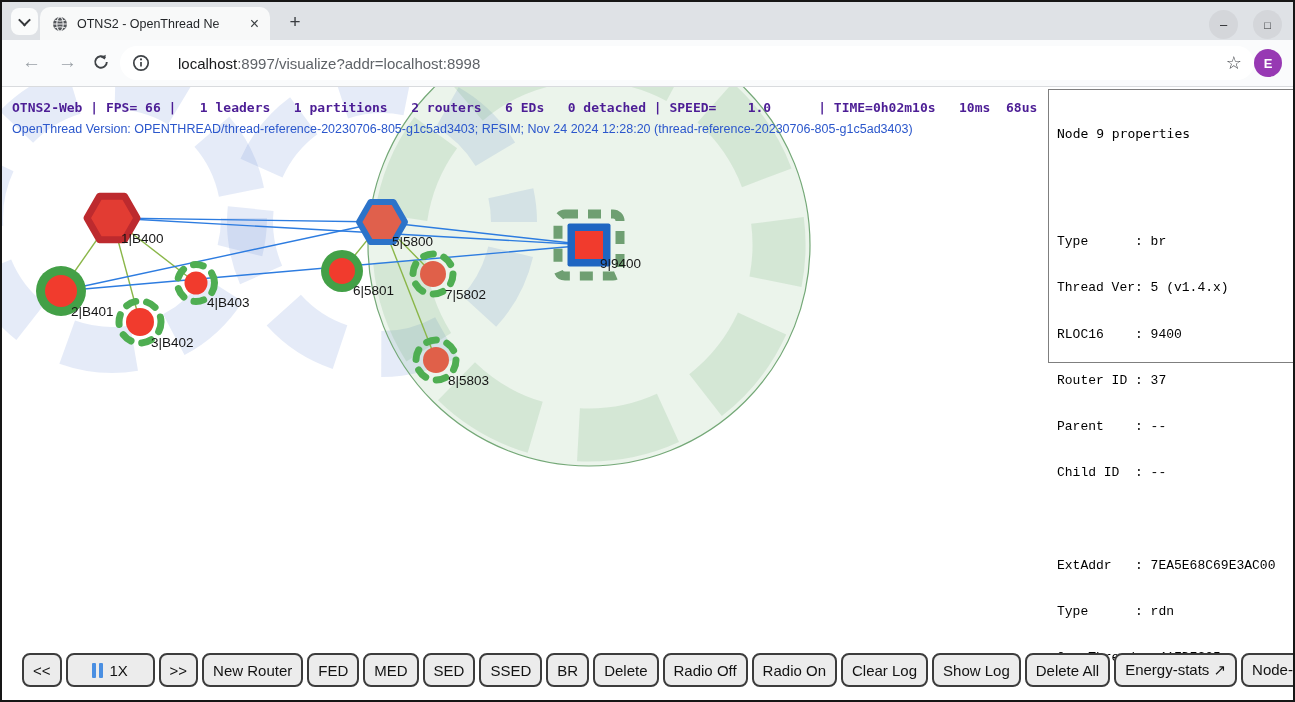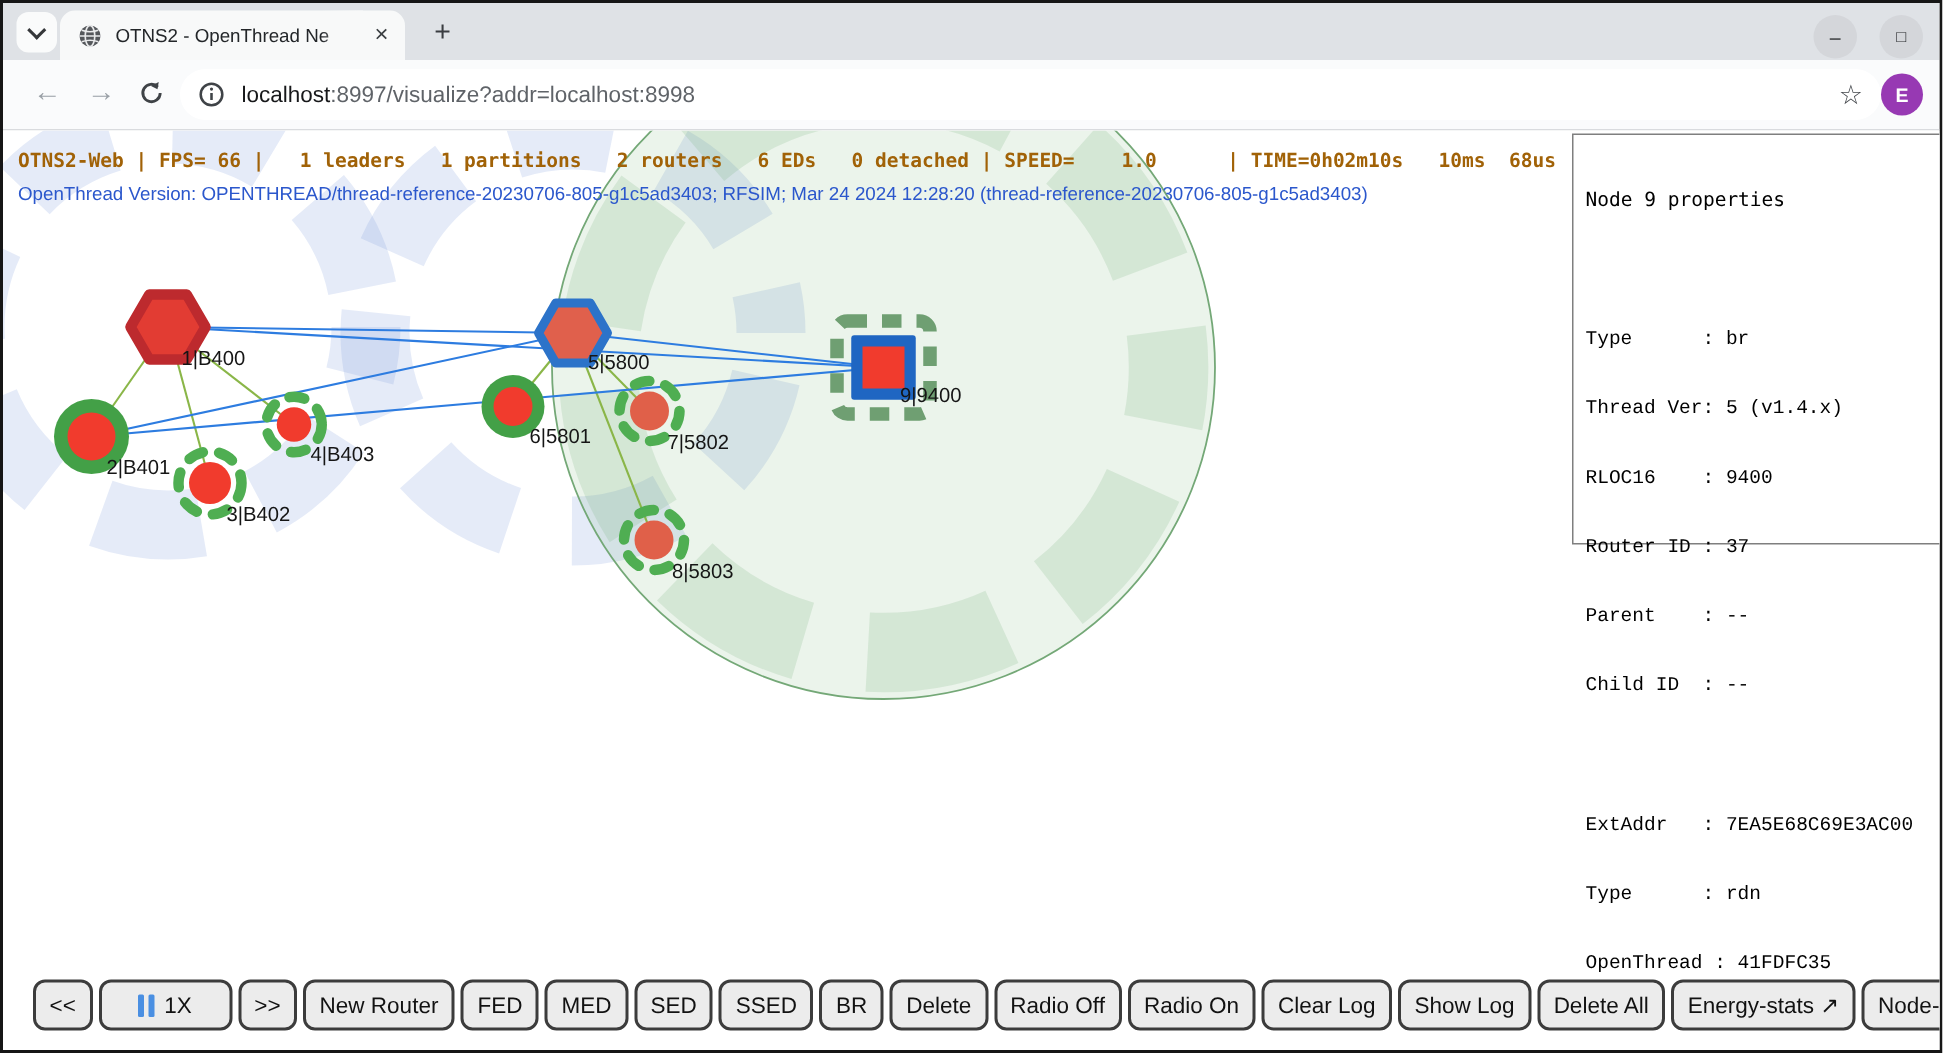--- a/index.html
+++ b/index.html
@@ -19,36 +19,36 @@
   .win-min { right:55px; }
   .win-max { right:11px; font-size:11px; }
 
   
   .addressbar { position:absolute; left:0; top:38px; width:100%; height:47px; background:#fafbfc; border-bottom:1px solid #d9dbde; }
   .nav-ic { position:absolute; top:11px; font-size:19px; color:#9aa0a6; }
   .nav-back { left:20px; }
   .nav-fwd { left:56px; }
   .nav-reload { left:90px; top:13px; }
   .omnibox { position:absolute; left:118px; top:6px; width:1134px; height:34px; background:#ffffff; border-radius:17px; display:flex; align-items:center; padding:0 12px; }
-  .url-text { font-size:15px; margin-left:11px; white-space:nowrap; }
+  .url-text { font-size:15px; margin-left:28px; white-space:nowrap; }
   .url-host { color:#17181a; }
   .url-rest { color:#5f6368; }
   .star { margin-left:auto; font-size:18px; color:#44474c; }
   .avatar { position:absolute; right:11px; top:9px; width:28px; height:28px; border-radius:50%; background:#9739b3; color:#fff; font-size:13px; font-weight:bold; display:flex; align-items:center; justify-content:center; }
 
   
   .canvas { position:absolute; left:0; top:85px; width:1295px; height:617px; background:#fff; overflow:hidden; }
   #net-svg { position:absolute; left:0; top:0; }
-  .status1 { position:absolute; left:10px; top:13px; font:bold 13px "DejaVu Sans Mono", monospace; color:#a16207; white-space:pre; z-index:3; }
+  .status1 { position:absolute; left:10px; top:13px; font:bold 13px "DejaVu Sans Mono", monospace; color:#4c1d95; white-space:pre; z-index:3; }
   .status2 { position:absolute; left:10px; top:35px; font:12.5px "Liberation Sans", sans-serif; color:#2b57cc; white-space:pre; z-index:3; }
 
   
   .props { position:absolute; left:1046px; top:2px; width:248px; height:274px; background:#fff; border:1px solid #7f7f7f; padding:5px 0 0 8px; font:13px/15.4px "DejaVu Sans Mono", monospace; color:#000; white-space:pre; z-index:4; }
   .prop-line { height:15.4px;font-family:Liberation Mono, monospace; }
-  .props-title { height:15.4px; margin-bottom:0; }
+  .props-title { height:15.4px; margin-bottom:16px; }
 
   
   .toolbar { position:absolute; left:20px; top:566px; display:flex; gap:4px; z-index:5; }
   .tbtn { height:34px; background:#ececec; border:2px solid #3c3c3c; border-radius:8px; display:flex; align-items:center; justify-content:center; padding:0 9px; font-size:15px; color:#121212; white-space:nowrap; }
   .tbtn-speed { width:89px; justify-content:flex-start; padding-left:24px; }
   .pause-icon { display:flex; gap:3px; margin-right:7px; }
   .pause-icon span { display:block; width:4px; height:15px; background:#4a8fe2; border-radius:1px; }
 </style>
 </head>
 <body>
@@ -152,21 +152,21 @@
         <text x="446" y="298" font-size="13.5" font-family="&quot;Liberation Sans&quot;, sans-serif" fill="#151515">8|5803</text>
         <g transform="translate(587,158)">
           <rect x="-31" y="-31" width="62" height="62" rx="7" fill="none" stroke="#6f9f72" stroke-width="9" stroke-dasharray="13 10"></rect>
           <rect x="-21.5" y="-21.5" width="43" height="43" rx="2" fill="#1f66c2"></rect>
           <rect x="-14" y="-14" width="28" height="28" fill="#f13b2d"></rect>
         </g>
         <text x="598" y="181" font-size="13.5" font-family="&quot;Liberation Sans&quot;, sans-serif" fill="#151515">9|9400</text>
       </svg>
 
     <div class="status1">OTNS2-Web | FPS= 66 |   1 leaders   1 partitions   2 routers   6 EDs   0 detached | SPEED=    1.0      | TIME=0h02m10s   10ms  68us</div>
-    <div class="status2">OpenThread Version: OPENTHREAD/thread-reference-20230706-805-g1c5ad3403; RFSIM; Mar 24 2024 12:28:20 (thread-reference-20230706-805-g1c5ad3403)</div>
+    <div class="status2">OpenThread Version: OPENTHREAD/thread-reference-20230706-805-g1c5ad3403; RFSIM; Nov 24 2024 12:28:20 (thread-reference-20230706-805-g1c5ad3403)</div>
 
     <div class="props">
       <div class="props-title">Node 9 properties</div>
       <div class="prop-line"></div>
       <div class="prop-line">Type      : br</div>
       <div class="prop-line">Thread Ver: 5 (v1.4.x)</div>
       <div class="prop-line">RLOC16    : 9400</div>
       <div class="prop-line">Router ID : 37</div>
       <div class="prop-line">Parent    : --</div>
       <div class="prop-line">Child ID  : --</div>

